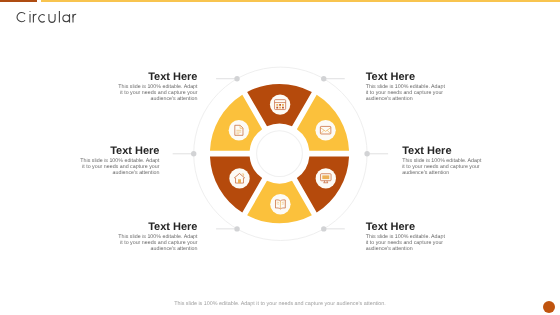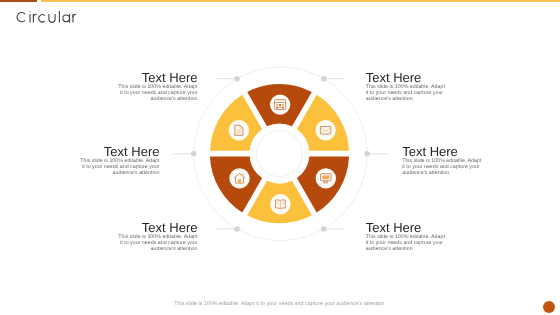--- a/index.html
+++ b/index.html
@@ -6,21 +6,21 @@
   html,body{margin:0;padding:0;}
   body{width:560px;height:315px;background:#ffffff;font-family:"Liberation Sans",sans-serif;overflow:hidden;-webkit-font-smoothing:antialiased;text-rendering:geometricPrecision;}
   .slide{position:relative;width:560px;height:315px;}
   .topbar{position:absolute;top:0;left:0;width:560px;height:3px;overflow:hidden;}
   .topbar .seg-dark{position:absolute;left:0;top:0;width:37px;height:2.3px;background:#AE4C12;}
   .topbar .seg-light{position:absolute;left:41px;top:0;width:519px;height:2.3px;background:#F8C44F;}
   .title{position:absolute;left:16.5px;top:7.5px;font-size:16.5px;color:#3c3c3c;font-weight:300;letter-spacing:0.35px;opacity:0;}
   .titlesvg{position:absolute;left:0;top:0;}
   svg.diagram{position:absolute;left:0;top:0;}
   .tb{position:absolute;width:80px;}
-  .tb .h{font-size:13px;font-weight:normal;color:#262626;margin:0 0 3px 0;line-height:7px;}
+  .tb .h{font-size:11px;font-weight:bold;color:#262626;margin:0 0 3px 0;line-height:7px;}
   .tb .p{font-size:5.3px;color:#6a6a6a;margin:0;}
   .tb .ln{display:block;line-height:6px;white-space:nowrap;}
   .tb.r{text-align:right;}
   .tb.l{text-align:left;}
   .footer{position:absolute;left:0;right:0;top:300.5px;text-align:center;font-size:5.4px;color:#a0a0a0;}
   .corner-dot{position:absolute;left:542.5px;top:301px;width:12px;height:12px;border-radius:50%;background:#C0540E;}
 </style>
 </head>
 <body>
 

